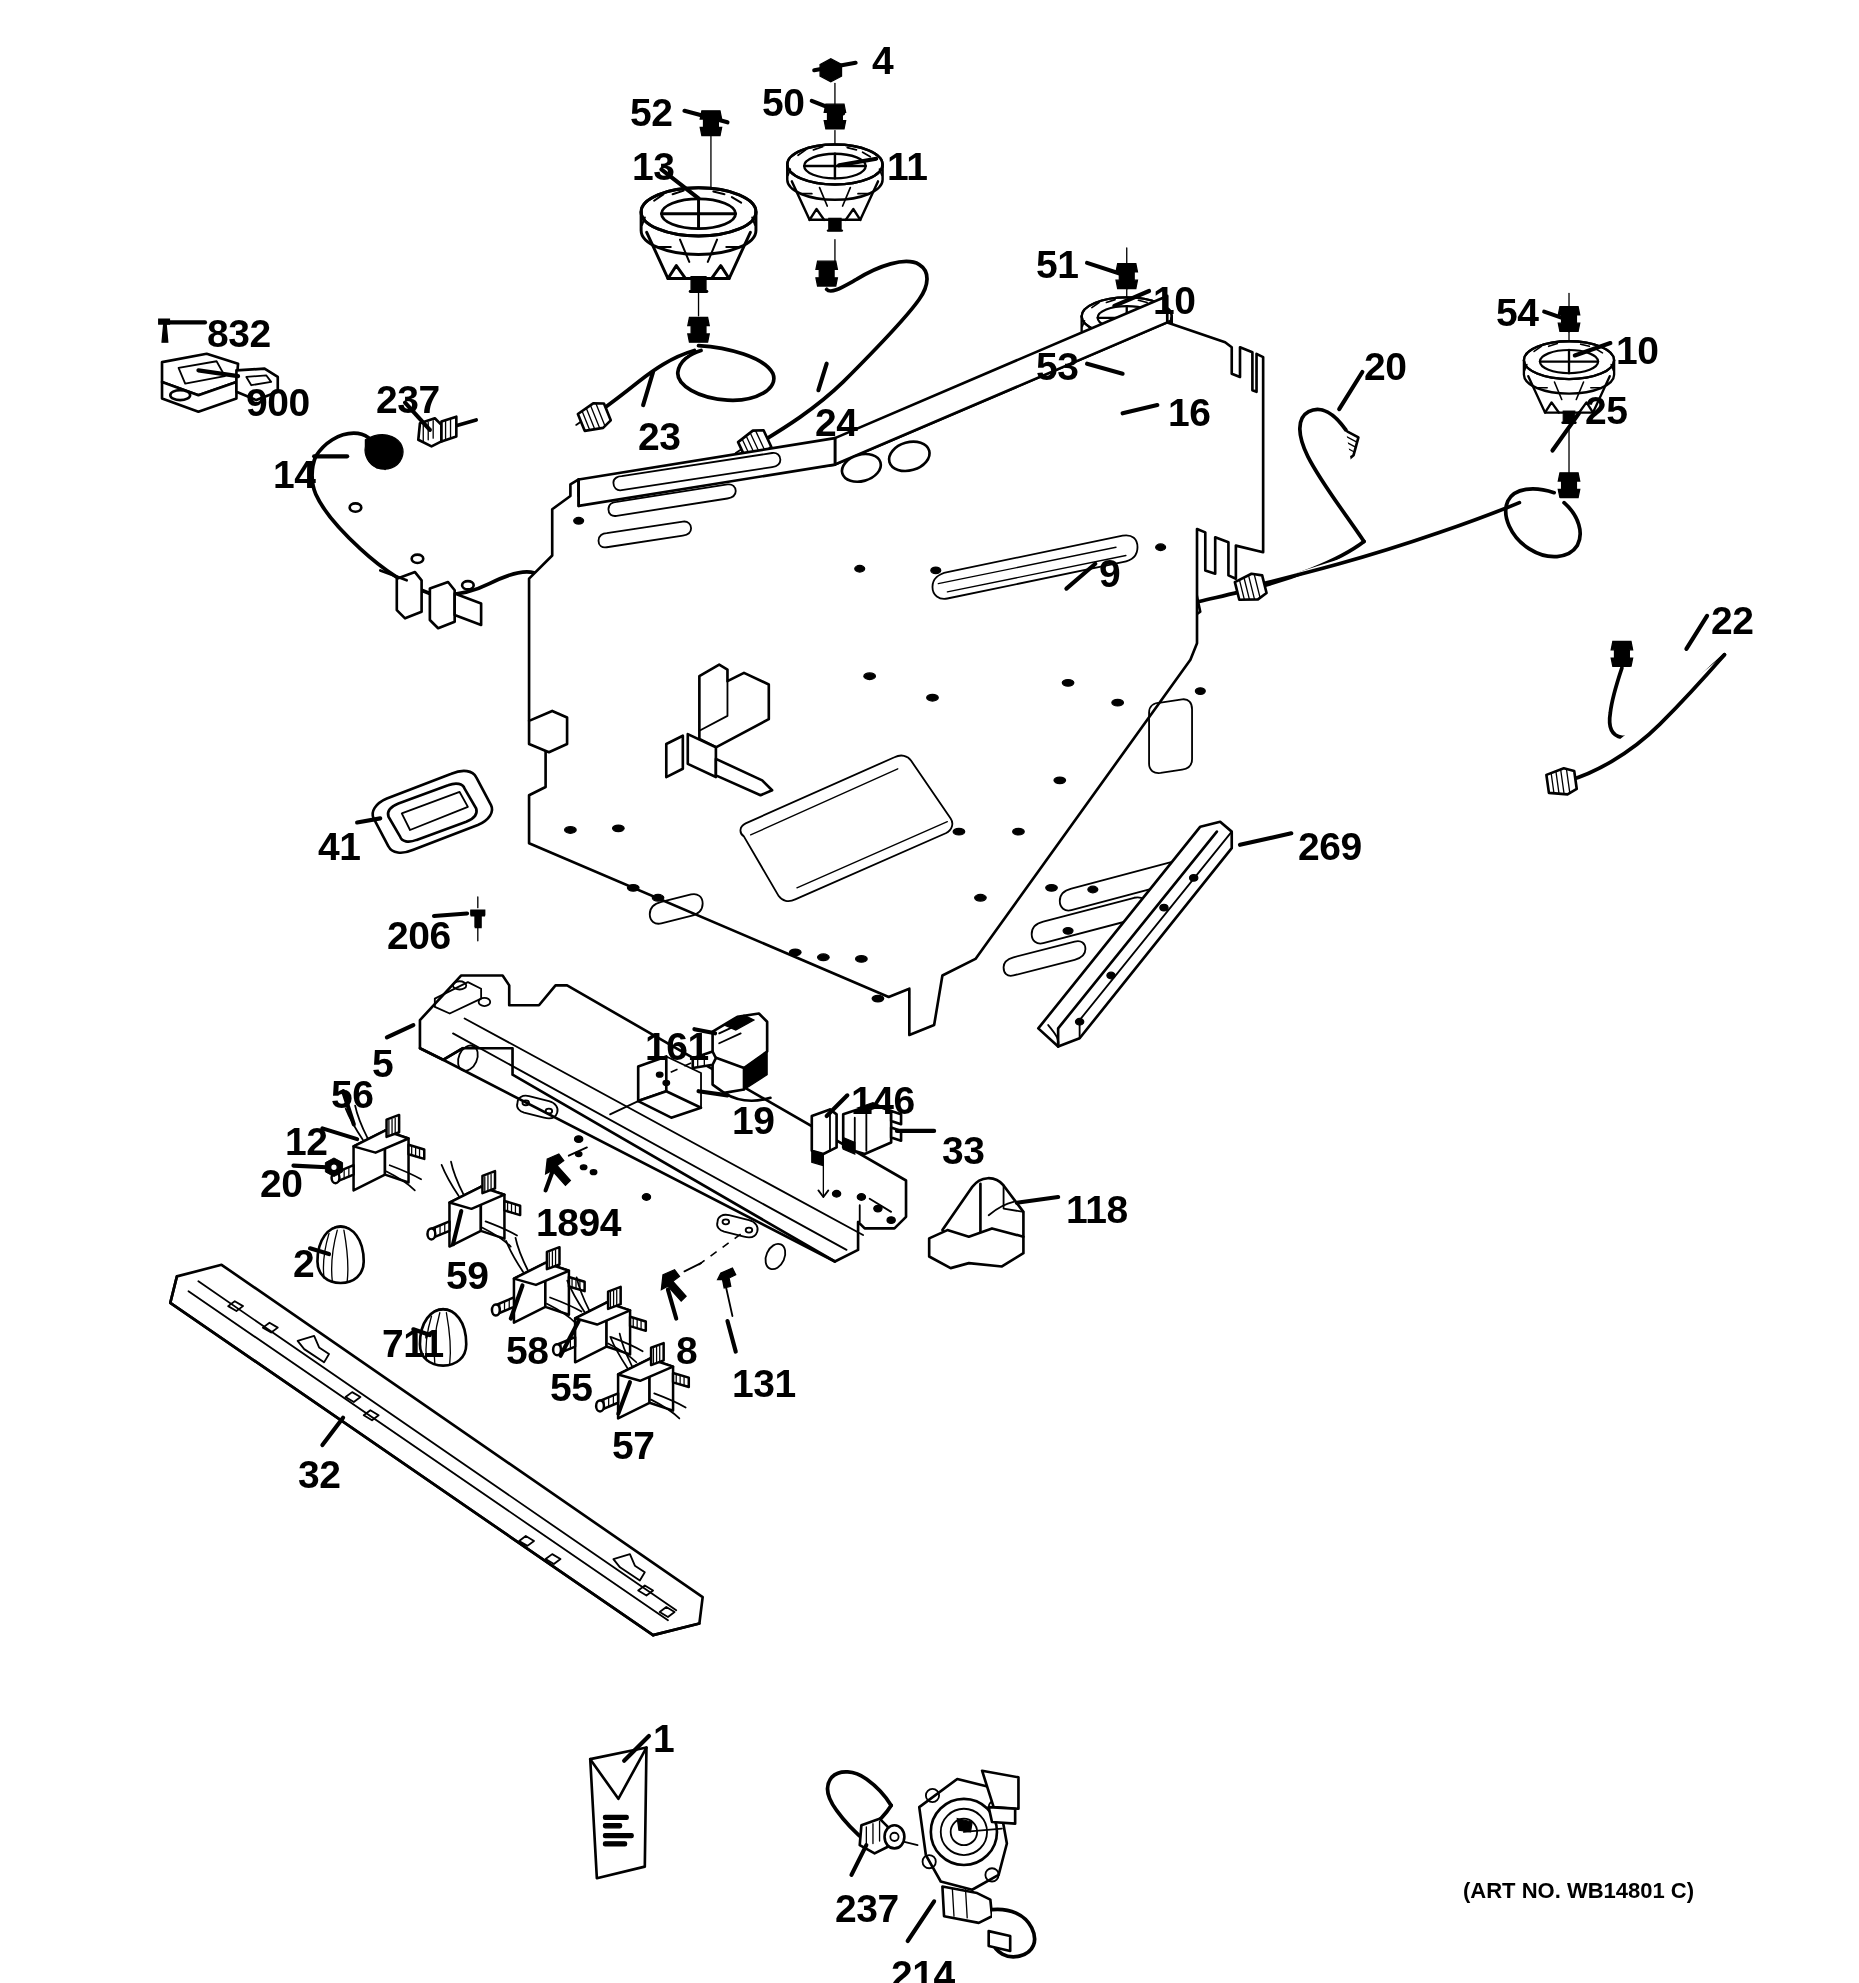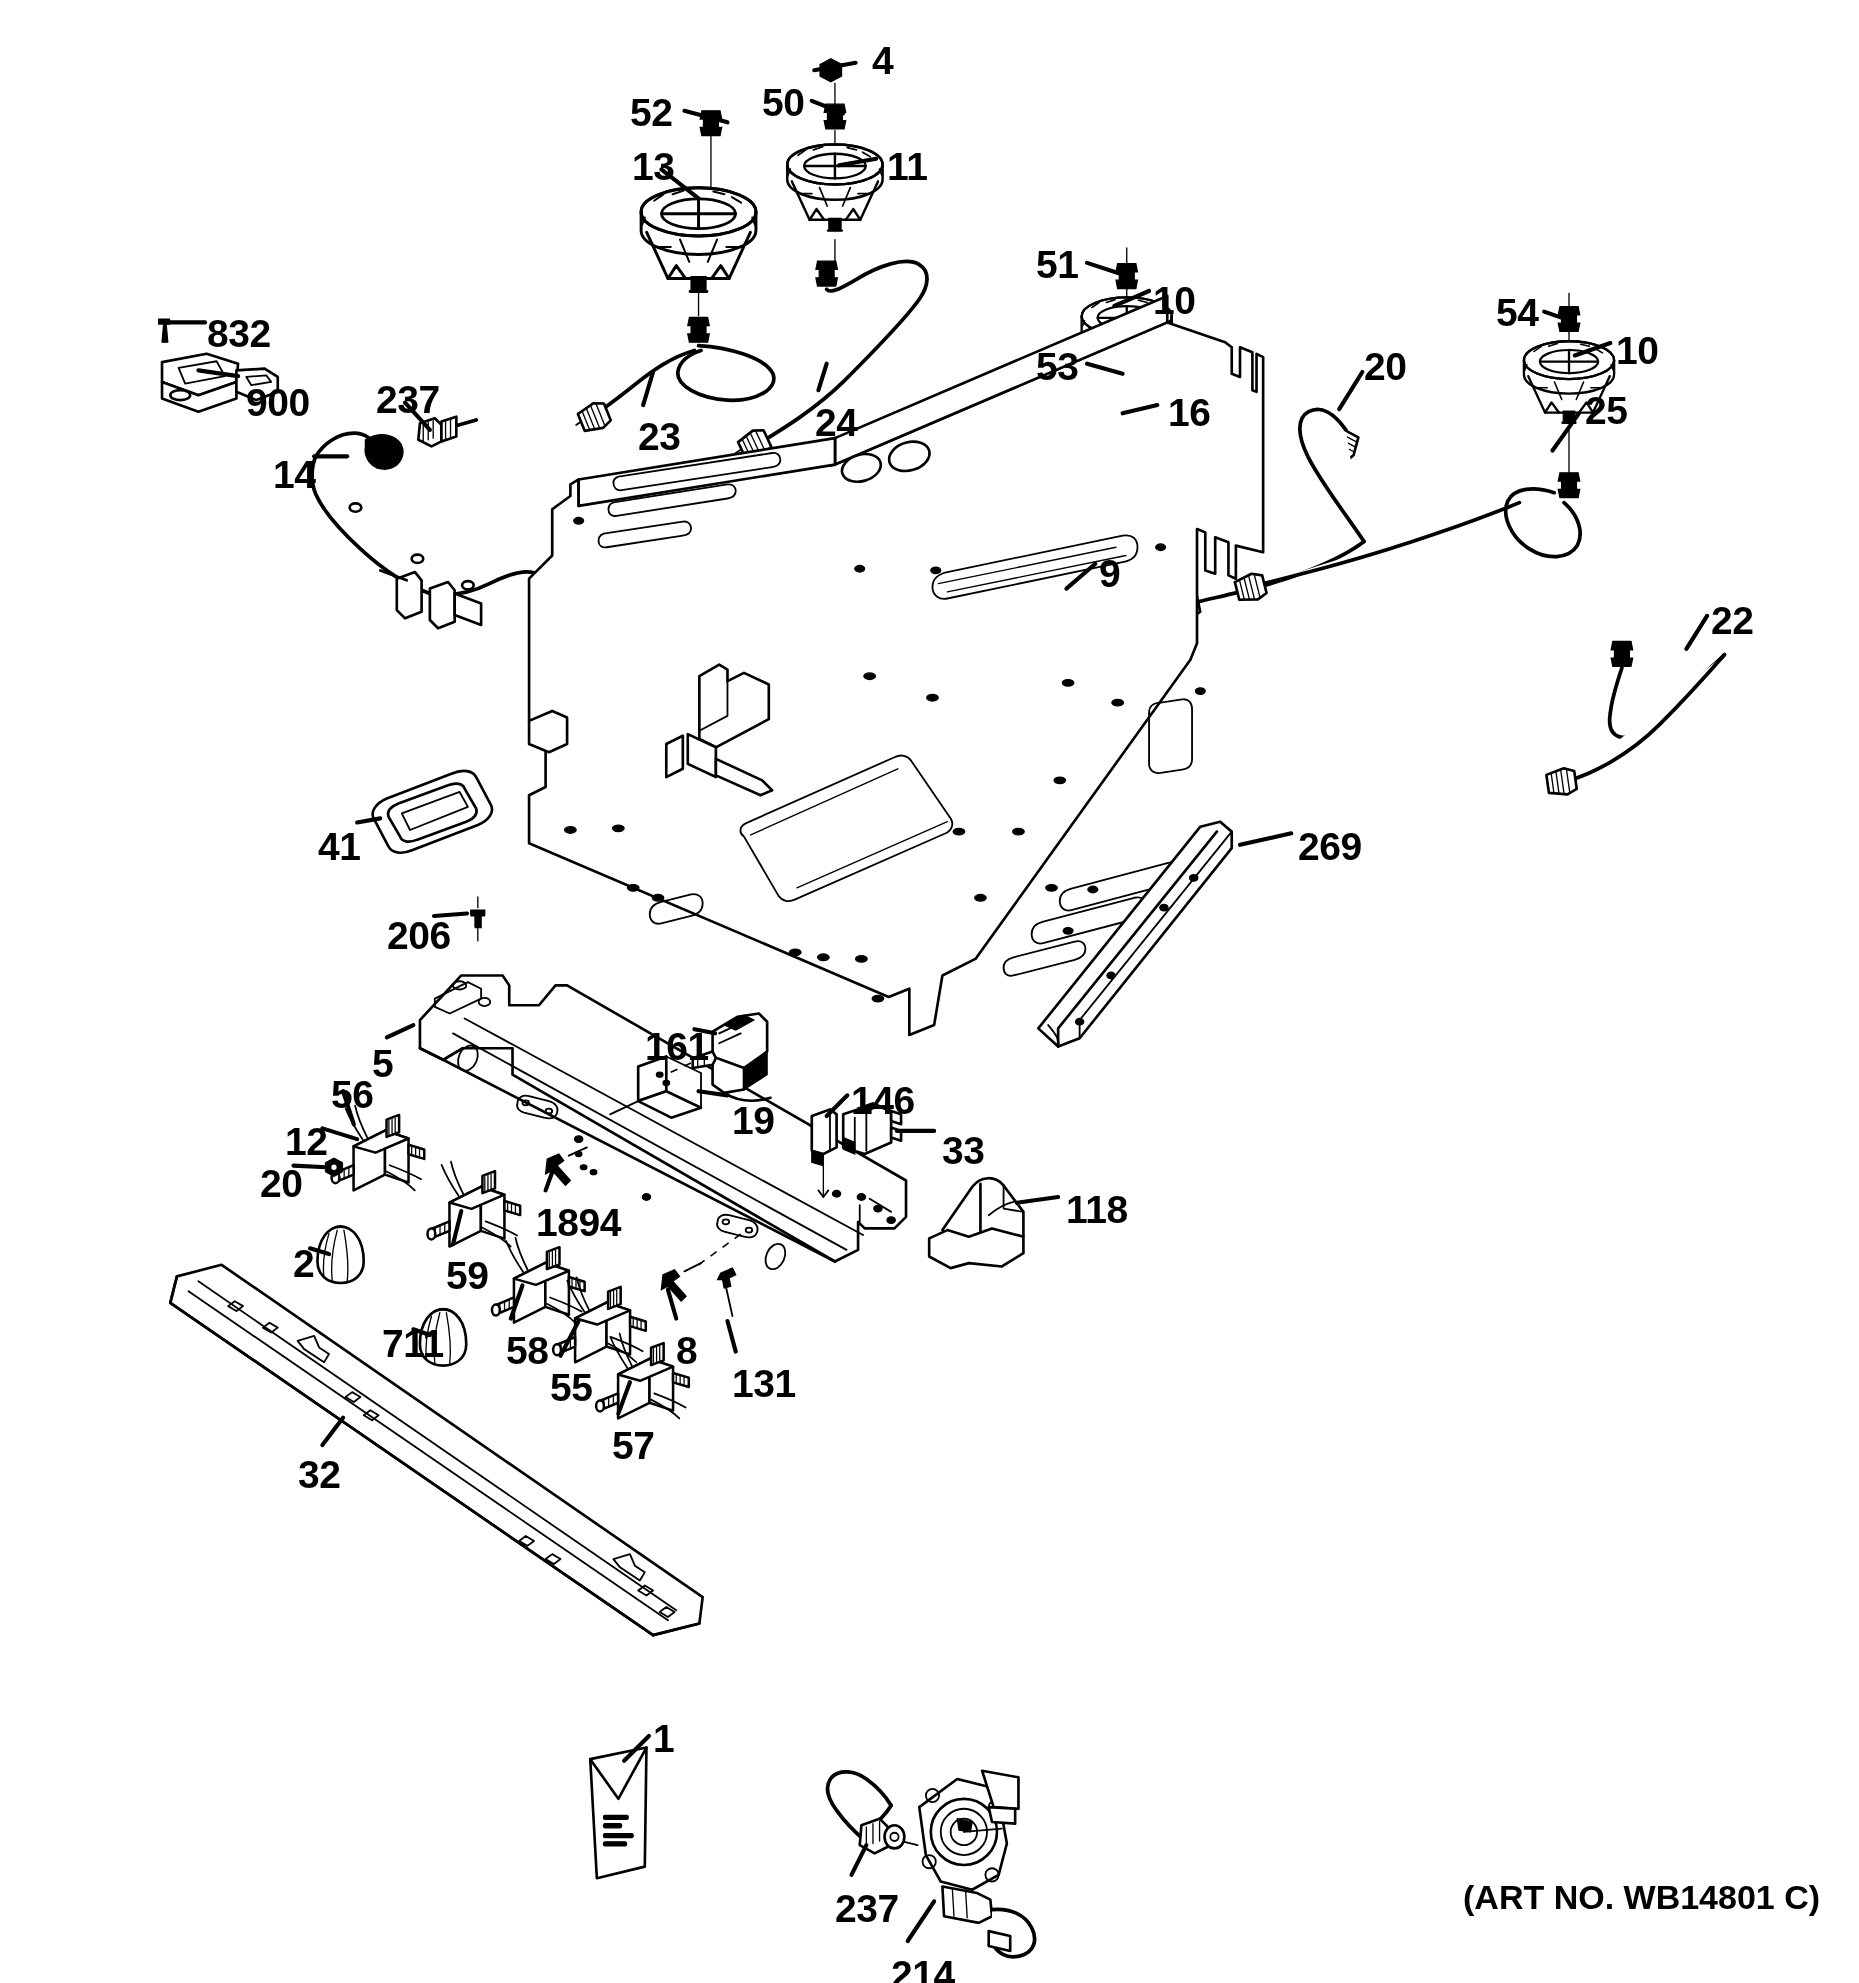--- a/index.html
+++ b/index.html
@@ -6,21 +6,21 @@
   html,body{margin:0;padding:0;background:#ffffff;}
   body{width:1860px;height:1984px;position:relative;overflow:hidden;
        font-family:"Liberation Sans", sans-serif;color:#000;}
   #stage{position:absolute;left:0;top:0;width:1860px;height:1984px;}
   #art{position:absolute;left:0;top:0;}
   .calloutlayer{position:absolute;left:0;top:0;width:1860px;height:1984px;}
   .callout{position:absolute;font-family:"Liberation Sans", sans-serif;
            font-weight:bold;font-size:39px;line-height:39px;color:#000;
            letter-spacing:-0.4px;white-space:nowrap;}
   .artno{position:absolute;font-family:"Liberation Sans", sans-serif;
-         font-weight:bold;font-size:34px;color:#000;white-space:nowrap;}
+         font-weight:bold;font-size:22px;color:#000;white-space:nowrap;}
 </style>
 </head>
 <body>
 
 <div id="stage">
 
   <svg id="art" width="1860" height="1984" viewBox="0 0 2250 2400" xmlns="http://www.w3.org/2000/svg">
     <defs>
       <style>
         .ln{fill:none;stroke:#000;stroke-width:3.2;stroke-linecap:round;stroke-linejoin:round;}

